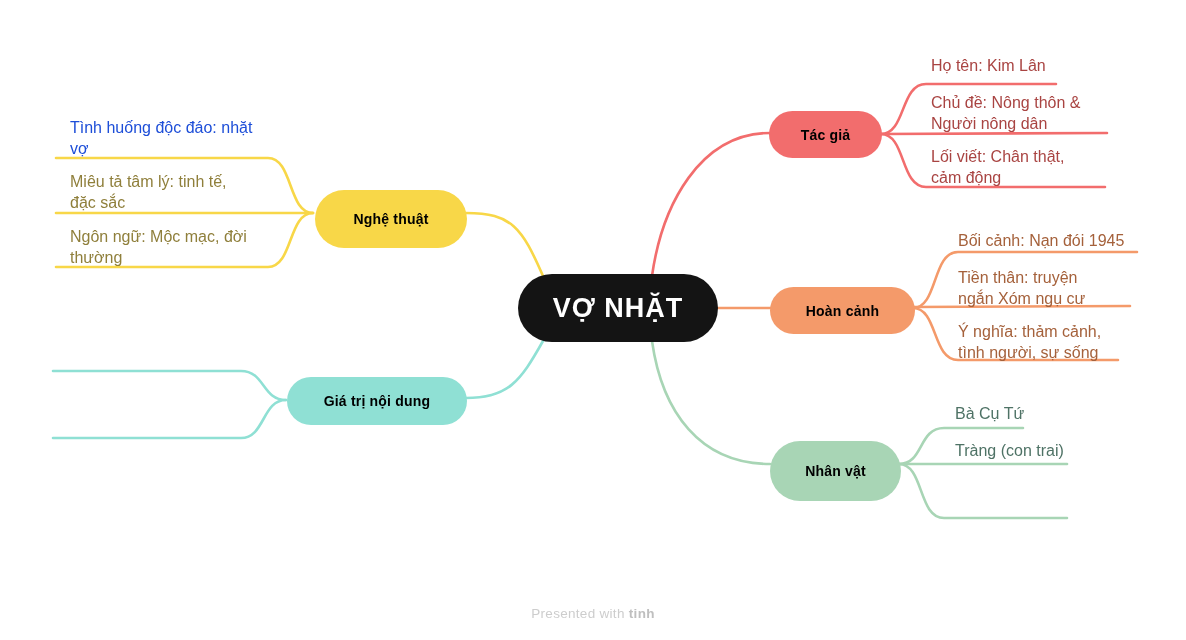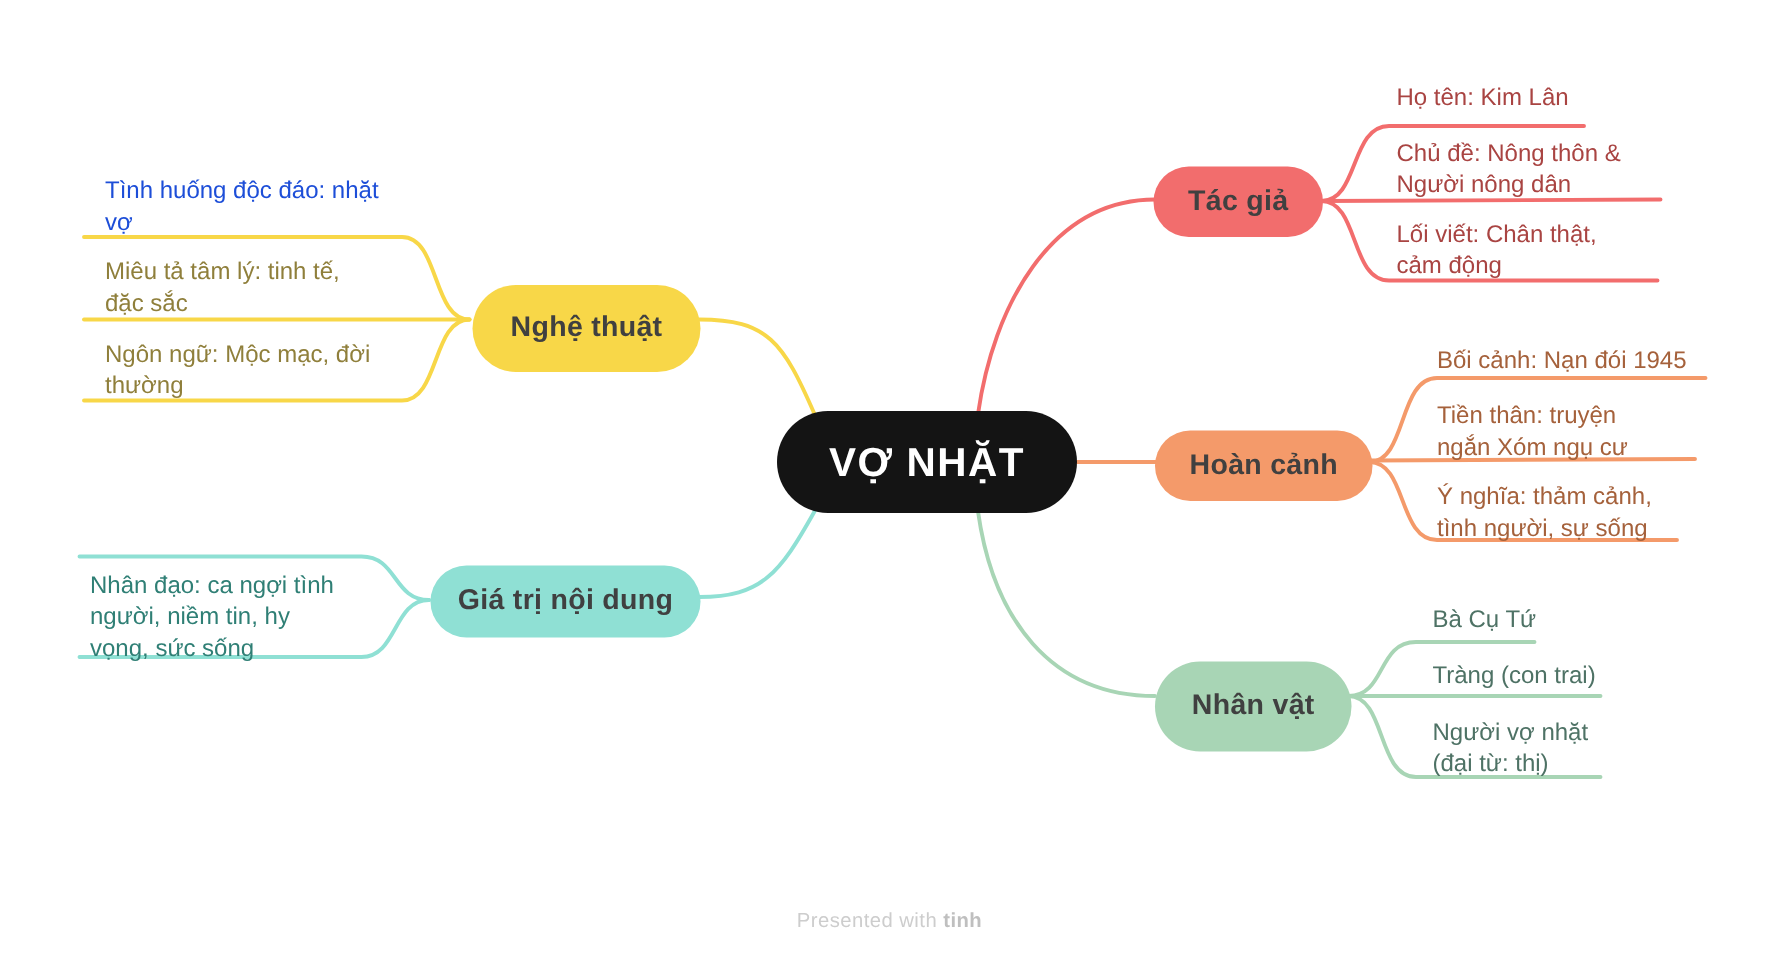--- a/index.html
+++ b/index.html
@@ -10,23 +10,23 @@
     overflow:hidden;
     font-family:"Liberation Sans","DejaVu Sans",sans-serif;
   }
   svg.connectors{position:absolute;left:0;top:0;z-index:1;}
   svg.connectors path{fill:none;stroke-width:2.6;stroke-linecap:round;}
 
   .pill{
     position:absolute;z-index:2;
     display:flex;align-items:center;justify-content:center;
     border-radius:34px;
-    color:#404040;
+    color:#000000;
     font-weight:bold;
-    font-size:19px;
+    font-size:14px;
     letter-spacing:.2px;
     white-space:nowrap;
     cursor:default;
   }
   .pill.central{
     left:518px;top:274px;width:200px;height:68px;
     color:#ffffff;font-size:27px;letter-spacing:1px;
   }
   .pill.tac-gia   {left:769px;top:111px;width:113px;height:47px;}
   .pill.hoan-canh {left:770px;top:287px;width:145px;height:47px;}
@@ -126,29 +126,24 @@
 cảm động</div>
 
   <div class="child c-hc1" style="color: rgb(165, 97, 59);">Bối cảnh: Nạn đói 1945</div>
   <div class="child c-hc2" style="color: rgb(165, 97, 59);">Tiền thân: truyện
 ngắn Xóm ngụ cư</div>
   <div class="child c-hc3" style="color: rgb(165, 97, 59);">Ý nghĩa: thảm cảnh,
 tình người, sự sống</div>
 
   <div class="child c-nv1" style="color: rgb(78, 114, 101);">Bà Cụ Tứ</div>
   <div class="child c-nv2" style="color: rgb(78, 114, 101);">Tràng (con trai)</div>
-  <div class="child c-nv3" style="color: rgb(78, 114, 101);">Người vợ nhặt
-(đại từ: thị)</div>
 
   <div class="child c-nt1" style="color: #1d4ed8;">Tình huống độc đáo: nhặt
 vợ</div>
   <div class="child c-nt2" style="color: rgb(143, 127, 59);">Miêu tả tâm lý: tinh tế,
 đặc sắc</div>
   <div class="child c-nt3" style="color: rgb(143, 127, 59);">Ngôn ngữ: Mộc mạc, đời
 thường</div>
 
-  <div class="child c-gt2" style="color: rgb(47, 127, 117);">Nhân đạo: ca ngợi tình
-người, niềm tin, hy
-vọng, sức sống</div>
 
   <div class="footer"><span>Presented with </span><b>tinh</b></div>
 
 </div>
 
 </body></html>

